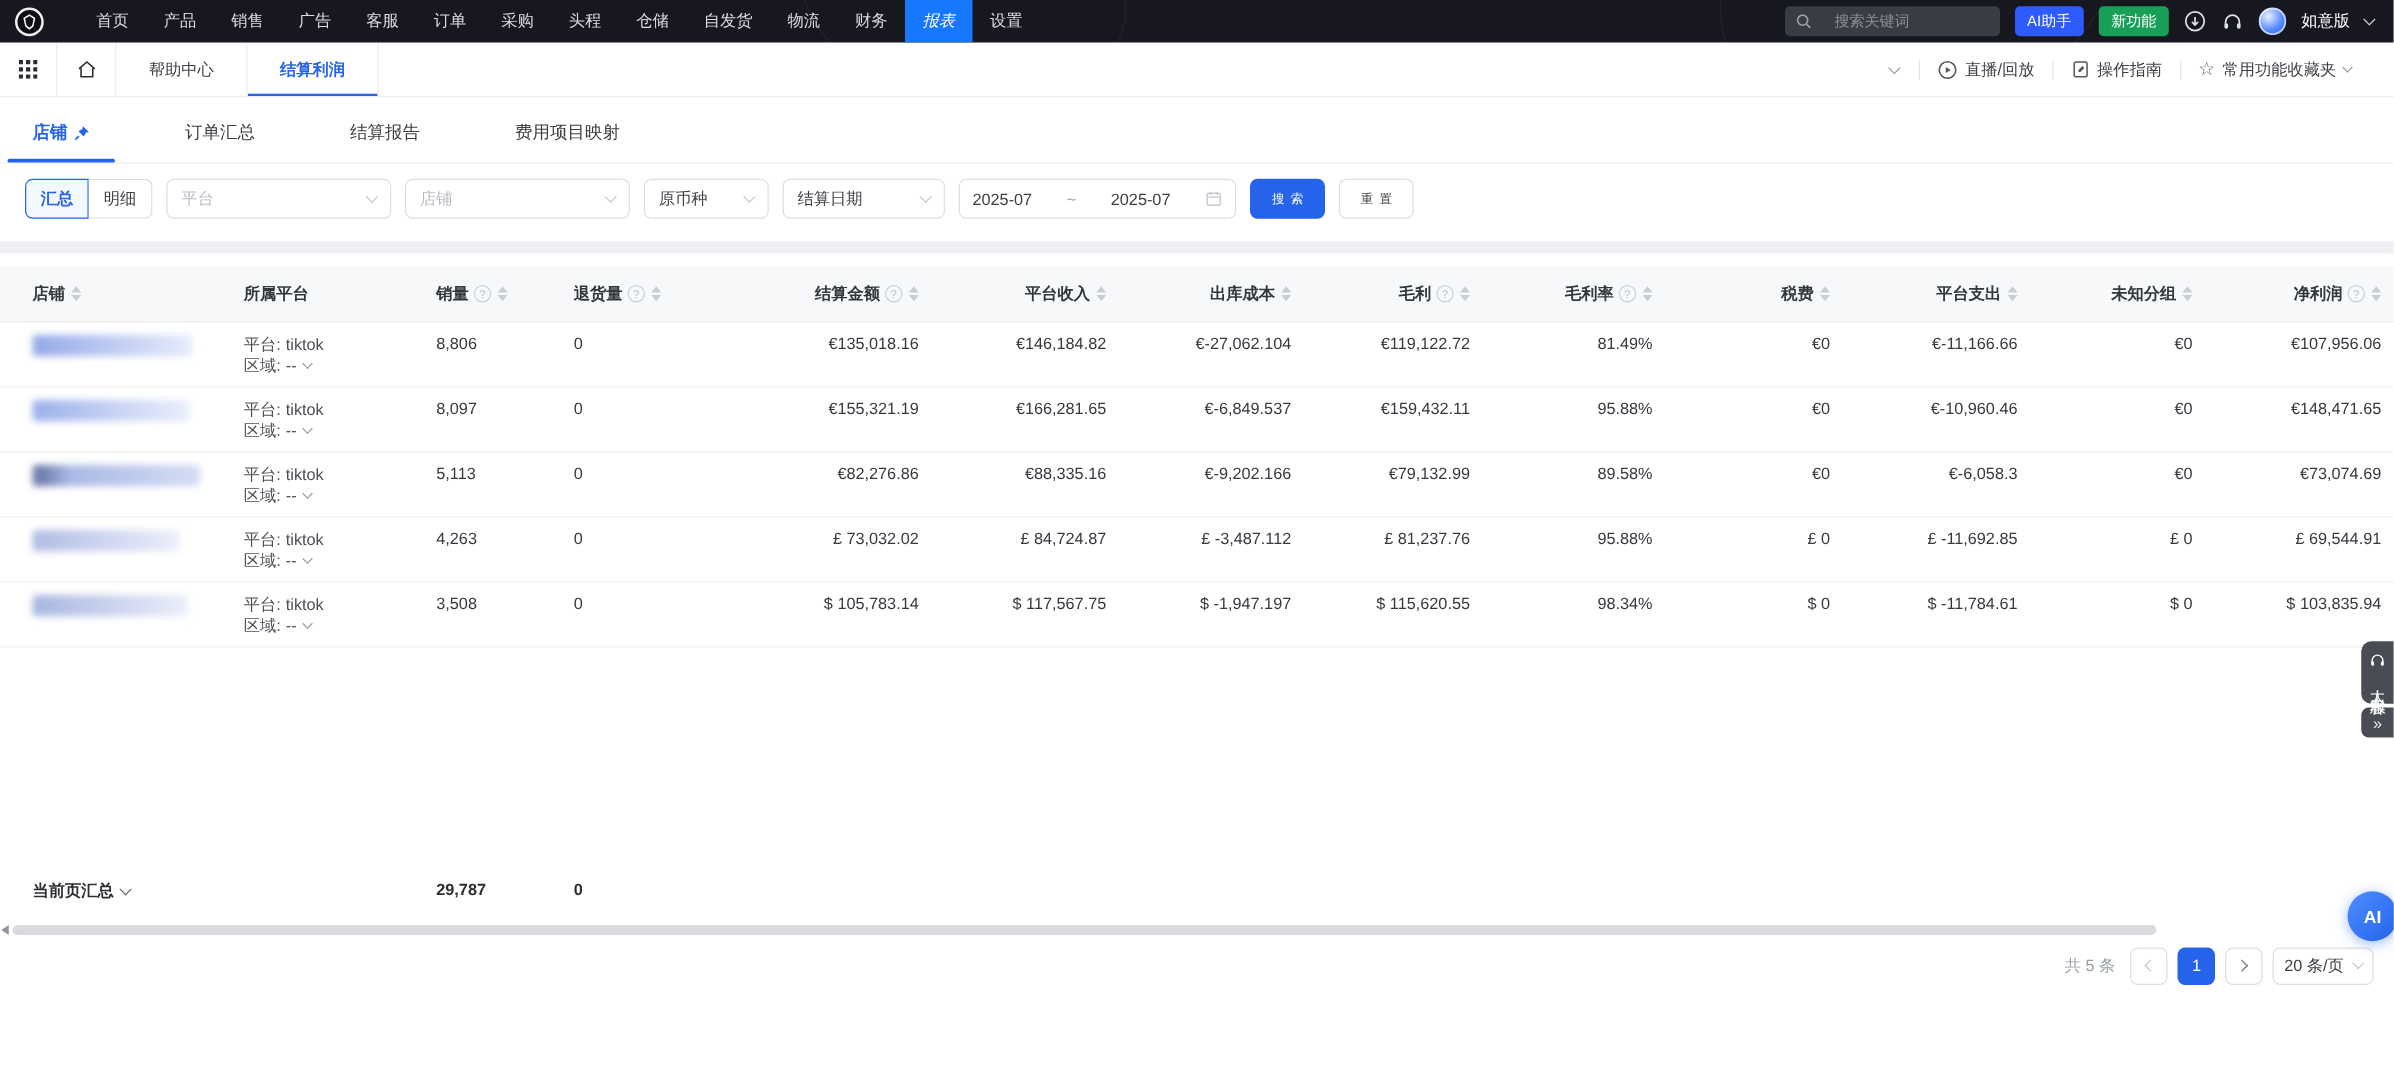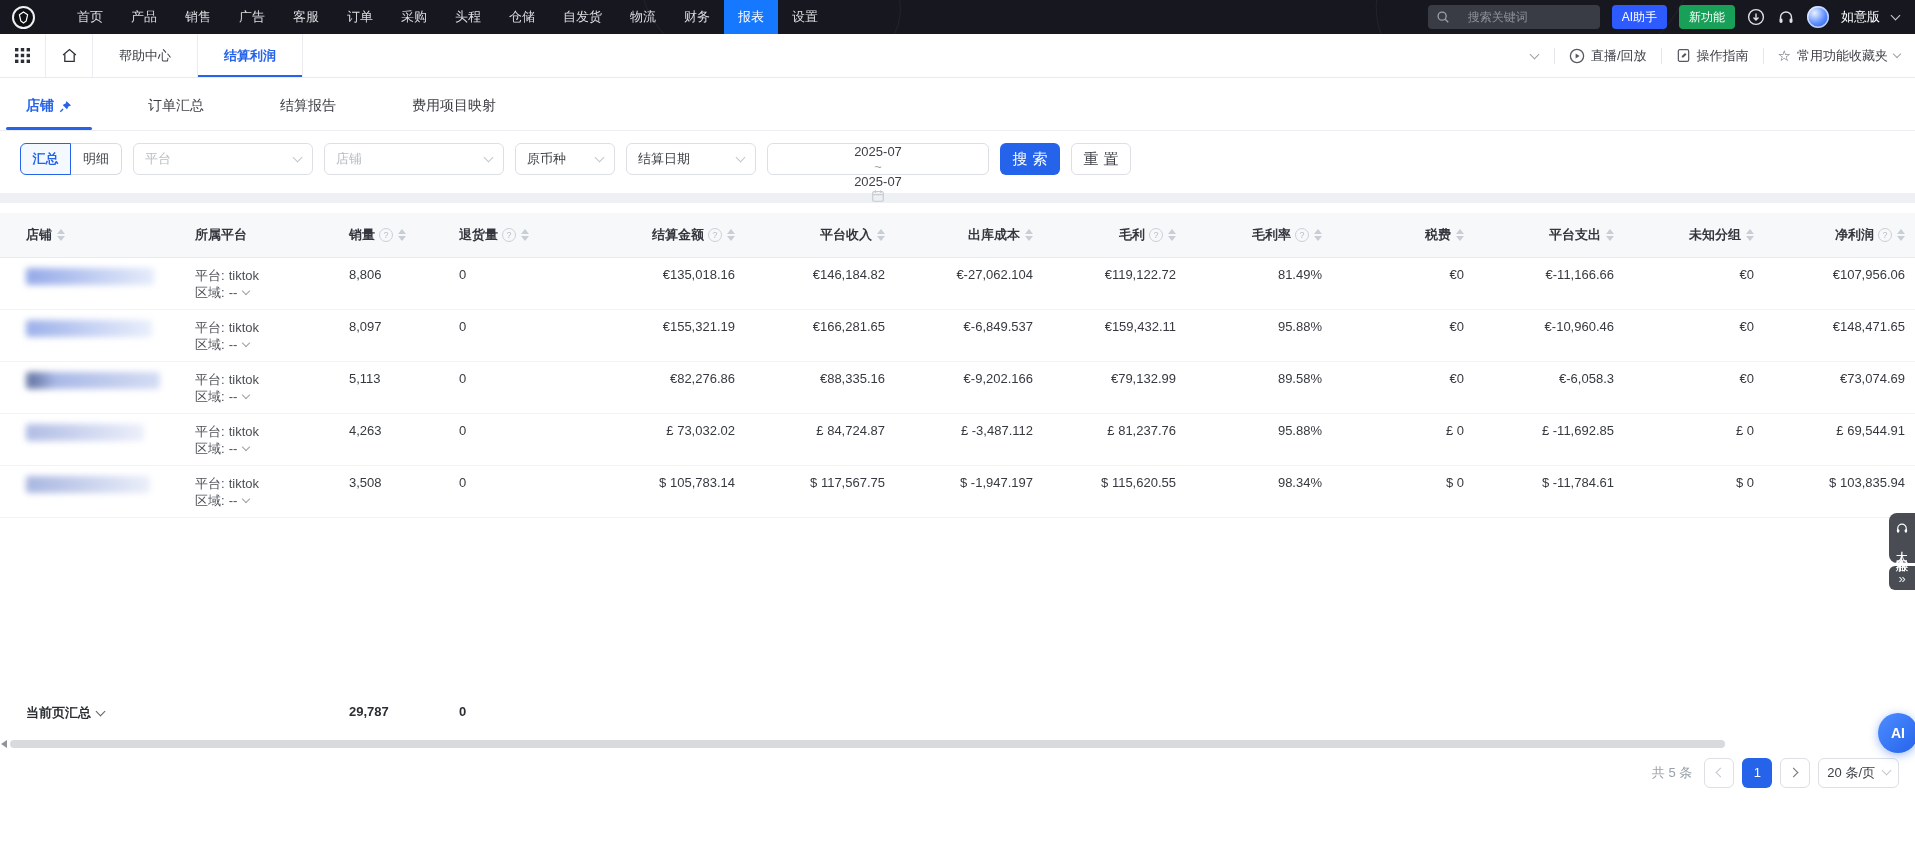--- a/index.html
+++ b/index.html
@@ -7,42 +7,42 @@
 body { position:relative; font-size:13px; color:#33363c; }
 
 
 .topnav { height:34px; background:#16171f; display:flex; align-items:center; color:#dcdde1; position:relative; overflow:hidden; }
 .topnav::before, .topnav::after { content:""; position:absolute; border:1px solid rgba(255,255,255,.055); border-radius:50%; pointer-events:none; }
 .topnav::before { width:320px; height:210px; right:220px; top:-120px; transform:rotate(-14deg); }
 .topnav::after { width:260px; height:170px; left:640px; top:-90px; transform:rotate(10deg); }
 .logo { margin-left:12px; width:23px; height:23px; border-radius:50%; border:2px solid #eef0f2; background:#0e0f15; display:flex; align-items:center; justify-content:center; flex:none; }
 .nav-items { display:flex; margin-left:28px; position:relative; z-index:1; }
 .nav-item { padding:0 14px; height:34px; line-height:34px; font-size:13px; cursor:pointer; white-space:nowrap; }
-.nav-item.active { background:#1677ff; color:#fff; }
+.nav-item.active { background:#1677ff; color:#fff;font-style:italic; }
 .topnav-right { margin-left:auto; display:flex; align-items:center; gap:12px; padding-right:16px; position:relative; z-index:1; }
 .search-box { width:172px; height:24px; background:#3a3c45; border-radius:4px; display:flex; align-items:center; padding:0 8px; gap:18px; }
 .search-box input { background:transparent; border:none; outline:none; color:#cfd2d8; font-size:12px; width:100%; }
 .search-box input::placeholder { color:#8d9099; }
 .chip { height:24px; padding:0 10px; border-radius:4px; color:#fff; font-size:12px; display:flex; align-items:center; cursor:pointer; white-space:nowrap; }
 .chip.ai { background:#2e5bff; }
 .chip.new { background:#18a058; }
 .tn-icon { display:flex; align-items:center; cursor:pointer; }
 .avatar { width:22px; height:22px; border-radius:50%; background:radial-gradient(circle at 35% 32%, #eaf2ff, #5b8cff 52%, #1f4fd8); box-shadow:inset 0 0 0 1.5px rgba(255,255,255,.65); }
 .edition { color:#fff; font-size:13px; white-space:nowrap; }
 .chev { display:inline-block; width:7px; height:7px; border-right:1.5px solid #9aa0a6; border-bottom:1.5px solid #9aa0a6; transform:rotate(45deg); margin-top:-3px; }
 .chev.white { border-color:#cfd2d8; }
 
 
 .bar2 { height:44px; background:#fff; border-bottom:1px solid #e9eaee; display:flex; align-items:stretch; }
 .b2-iconbtn { width:46px; display:flex; align-items:center; justify-content:center; cursor:pointer; }
 .b2-iconbtn.gridb { border-right:1px solid #ececf0; }
 .tab2 { display:flex; align-items:center; padding:0 26px; font-size:13px; color:#3c3f45; border-left:1px solid #ececf0; cursor:pointer; }
 .tab2.last { border-right:1px solid #ececf0; }
 .tab2.active { color:#2563eb; font-weight:bold; box-shadow:inset 0 -2px 0 #2563eb; }
-.bar2-right { margin-left:auto; display:flex; align-items:center; padding-right:1px; color:#3c3f45;justify-content:flex-end; }
+.bar2-right { margin-left:auto; display:flex; align-items:center; padding-right:20px; color:#3c3f45;justify-content:flex-end; }
 .b2-link { display:flex; align-items:center; gap:6px; padding:0 14px; font-size:13px; cursor:pointer; white-space:nowrap; }
 .b2-div { width:1px; height:16px; background:#e4e6ea; }
 .b2-collapse { padding:0 16px; cursor:pointer; display:flex; align-items:center; }
 .star-glyph { font-size:15px; color:#55585e; line-height:1; }
 
 
 .subtabs { display:flex; align-items:flex-end; height:53px; border-bottom:1px solid #ebedf0; background:#fff; padding-left:16px; }
 .subtab { padding:0 10px 15px; margin-right:56px; font-size:14px; color:#3a3d42; cursor:pointer; position:relative; display:flex; align-items:center; gap:5px; white-space:nowrap; }
 .subtab.active { color:#2563eb; font-weight:bold; }
 .subtab.active::after { content:""; position:absolute; left:-10px; right:-10px; bottom:0; height:3px; background:#2563eb; border-radius:2px; }
@@ -51,23 +51,23 @@
 .filters { display:flex; align-items:center; gap:11px; padding:12px 0 18px 20px; background:#fff; }
 .toggle { display:flex; }
 .tg { width:51px; height:32px; line-height:30px; text-align:center; border:1px solid #d9dce1; background:#fff; font-size:13px; color:#3c3f45; cursor:pointer; }
 .tg.first { border-radius:6px 0 0 6px; }
 .tg.last { border-radius:0 6px 6px 0; border-left:none; }
 .tg.active { border:1px solid #2563eb; color:#2563eb; background:#f4f8ff; font-weight:bold; }
 .select { height:32px; border:1px solid #dcdfe4; border-radius:6px; display:flex; align-items:center; justify-content:space-between; padding:12px 11px; background:#fff; cursor:pointer; font-size:13px; color:#3c3f45; }
 .select .ph { color:#b8bcc4; }
 .sel-chev { width:7px; height:7px; border-right:1.5px solid #c3c7cd; border-bottom:1.5px solid #c3c7cd; transform:rotate(45deg); margin-top:-4px; }
 .w180 { width:180px; } .w100 { width:100px; } .w130 { width:130px; }
-.daterange { width:222px; height:32px; border:1px solid #dcdfe4; border-radius:6px; display:flex; align-items:center; justify-content:space-between; padding:0 10px; background:#fff; font-size:13px; color:#3c3f45;flex-direction:column; }
+.daterange { width:222px; height:32px; border:1px solid #dcdfe4; border-radius:6px; display:flex; align-items:center; justify-content:space-between; padding:0 10px; background:#fff; font-size:13px; color:#3c3f45; }
 .daterange .sep { color:#9aa0a6; }
-.btn { height:32px; width:60px; border-radius:6px; display:flex; align-items:center; justify-content:center; font-size:15px; cursor:pointer; letter-spacing:5px; text-indent:5px; }
+.btn { height:32px; width:60px; border-radius:6px; display:flex; align-items:center; justify-content:center; font-size:10px; cursor:pointer; letter-spacing:5px; text-indent:5px; }
 .btn.primary { background:#2563eb; color:#fff; }
 .btn.ghost { background:#fff; border:1px solid #dcdfe4; color:#3c3f45; }
 
 .gray-band { height:10px; background:#eef0f3; }
 
 
 .card { background:#fff; padding-top:10px; position:relative; }
 .toolbar { display:flex; align-items:center; justify-content:flex-end; gap:8px; height:30px; padding-right:16px; margin-bottom:12px; }
 .lastupd { color:#9aa0a6; font-size:13px; margin-right:6px; display:flex; gap:6px; }
 .tb-btn { height:30px; border:1px solid #d9dce1; border-radius:6px; background:#fff; display:flex; align-items:center; justify-content:center; color:#4b4f55; cursor:pointer; }

